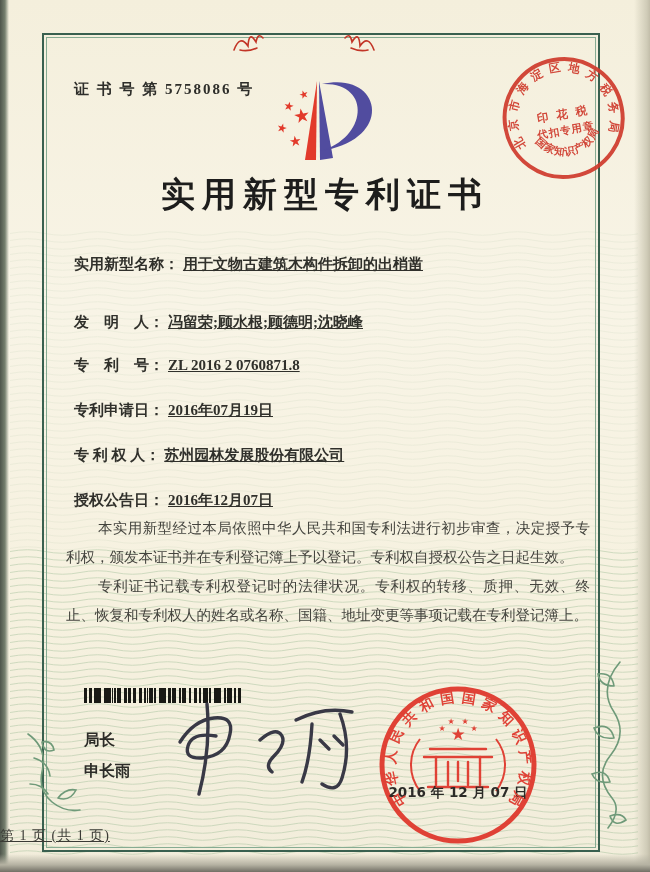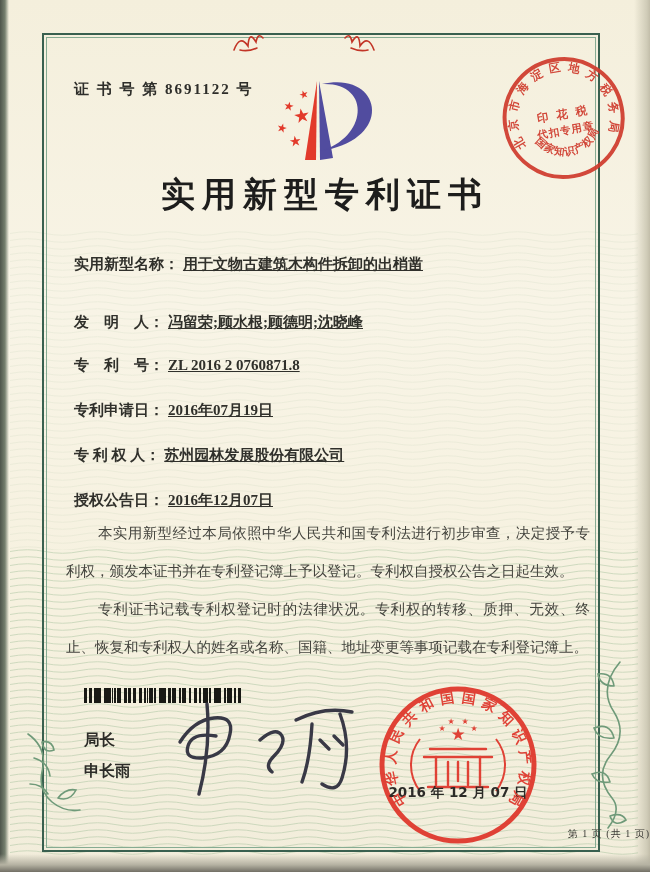--- a/index.html
+++ b/index.html
@@ -11,32 +11,32 @@
   .frame{position:absolute;left:42px;top:33px;width:554px;height:815px;border:2px solid #39604f;}
   .frame::after{content:"";position:absolute;inset:2px;border:1px solid #86ab92;}
   .waves{position:absolute;left:10px;top:548px;width:628px;height:308px;opacity:.45;pointer-events:none;}
   .waves-faint{position:absolute;left:10px;top:230px;width:628px;height:320px;opacity:.12;pointer-events:none;}
   .cert-no{position:absolute;left:74px;top:80px;font-size:15px;color:#2e2e2a;letter-spacing:2px;font-weight:bold;}
   .logo{position:absolute;left:250px;top:70px;width:170px;height:100px;}
   .tax-seal{position:absolute;left:494px;top:50px;width:140px;height:140px;transform:rotate(-10deg);opacity:.92;}
   .title{position:absolute;left:0;top:172px;width:100%;text-align:center;font-size:34px;font-weight:bold;color:#1d1d1c;letter-spacing:7px;}
   .field{position:absolute;left:74px;font-size:15px;color:#30302b;font-weight:bold;white-space:nowrap;}
   .field .val{font-weight:bold;margin-left:4px;text-decoration:underline;}
-  .paras{position:absolute;left:66px;top:514px;width:524px;font-size:14.5px;line-height:38px;color:#44443e;text-align:justify;}
+  .paras{position:absolute;left:66px;top:514px;width:524px;font-size:14.5px;line-height:29px;color:#44443e;text-align:justify;}
   .paras p{margin:0;text-indent:2.2em;}
   .barcode{position:absolute;left:84px;top:688px;width:160px;height:15px;
     background:
       repeating-linear-gradient(90deg,#191915 0 2px,rgba(0,0,0,0) 2px 5px),
       repeating-linear-gradient(90deg,#191915 0 1px,rgba(0,0,0,0) 1px 7px),
       repeating-linear-gradient(90deg,#191915 0 3px,rgba(0,0,0,0) 3px 11px);}
   .director{position:absolute;left:84px;top:730px;font-size:15.5px;color:#2c2c28;font-weight:bold;}
   .director div{margin-bottom:10px;font-family:Liberation Serif, serif;}
   .signature{position:absolute;left:150px;top:698px;width:215px;height:110px;}
   .office-seal{position:absolute;left:358px;top:645px;width:210px;height:218px;opacity:.93;}
-  .footer{position:absolute;left:0;top:827px;width:100%;text-align:right;font-size:10px;color:#3a3a35;letter-spacing:1px;}
+  .footer{position:absolute;left:0;top:827px;width:100%;text-align:left;font-size:14px;color:#3a3a35;letter-spacing:1px;text-decoration:underline;}
   .ornament{position:absolute;pointer-events:none;}
   svg text{font-family:"DejaVu Sans","Liberation Sans",sans-serif;}
 </style>
 </head>
 <body>
 
 <div id="page">
 
   <div class="edge-left"></div>
   <div class="edge-right"></div>
@@ -61,21 +61,21 @@
 
   <div class="frame"></div>
 
   <svg class="ornament" style="left:230px;top:26px;" width="36" height="30">
     <path d="M4 24 Q 10 8 18 20 Q 19 4 26 16 Q 28 6 33 12 M10 24 Q 18 26 27 22" fill="none" stroke="#c23527" stroke-width="1.6" stroke-linecap="round"></path>
   </svg>
   <svg class="ornament" style="left:342px;top:26px;" width="36" height="30">
     <path d="M32 24 Q 26 8 18 20 Q 17 4 10 16 Q 8 6 3 12 M26 24 Q 18 26 9 22" fill="none" stroke="#c23527" stroke-width="1.6" stroke-linecap="round"></path>
   </svg>
 
-  <div class="cert-no">证 书 号 第 8691122 号</div>
+  <div class="cert-no">证 书 号 第 5758086 号</div>
 
   <svg class="logo" viewBox="0 0 170 100">
     <polygon points="67,11 55,90 66,90" fill="#e23a2b"></polygon>
     <polygon points="69,11 70,90 83,88" fill="#514c9f"></polygon>
     <path d="M72 14 C 132 0 146 70 70 81 C 118 68 122 12 72 14 Z" fill="#514c9f"></path>
     <text x="55" y="28" font-size="11" fill="#e23a2b" text-anchor="middle" transform="rotate(-18 55 28)">★</text>
     <text x="38" y="40" font-size="12" fill="#e23a2b" text-anchor="middle" transform="rotate(12 38 40)">★</text>
     <text x="53" y="52" font-size="19" fill="#e23a2b" text-anchor="middle" transform="rotate(-10 53 52)">★</text>
     <text x="31" y="62" font-size="12" fill="#e23a2b" text-anchor="middle" transform="rotate(15 31 62)">★</text>
     <text x="46" y="76" font-size="14" fill="#e23a2b" text-anchor="middle" transform="rotate(-8 46 76)">★</text>

